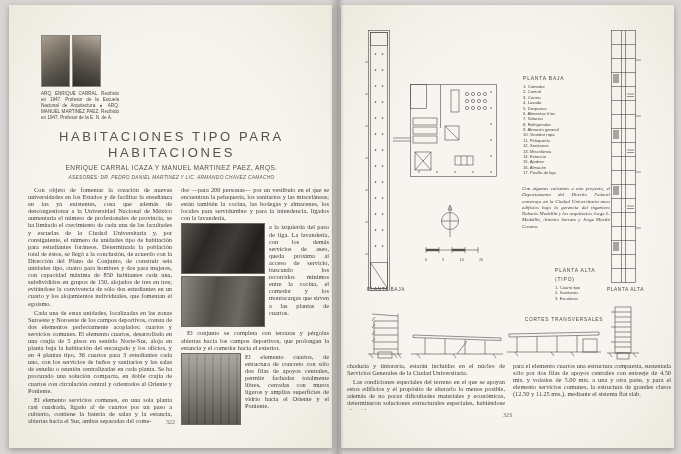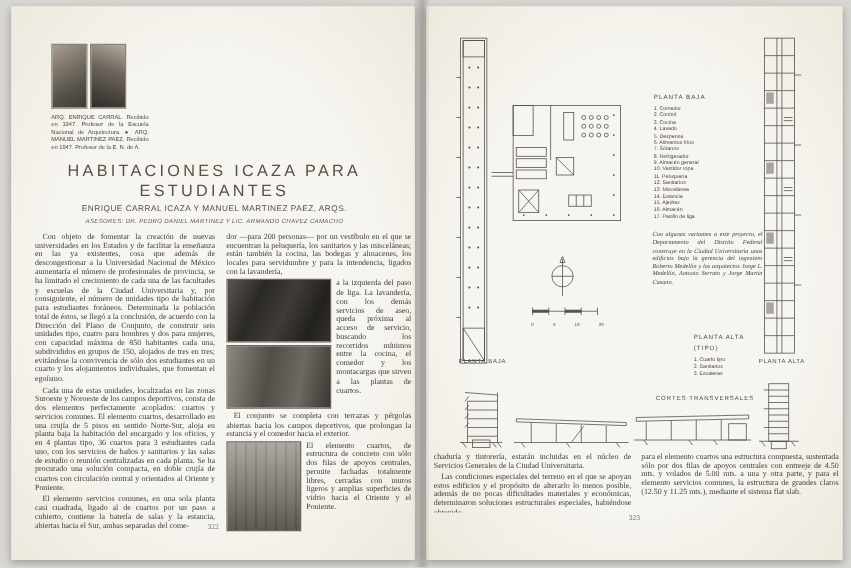--- a/index.html
+++ b/index.html
@@ -91,22 +91,22 @@
 
     <div class="authors">
       <div class="photos">
         <div class="portrait portrait-1"></div>
         <div class="portrait portrait-2"></div>
       </div>
       <div class="authors-caption">ARQ. ENRIQUE CARRAL. Recibido en 1947. Profesor de la Escuela Nacional de Arquitectura. ● ARQ. MANUEL MARTINEZ PAEZ. Recibido en 1947. Profesor de la E. N. de A.</div>
     </div>
 
     <div class="title">
-      <div>HABITACIONES ICAZA PARA</div>
-      <div>ESTUDIANTES</div>
+      <div>HABITACIONES TIPO PARA</div>
+      <div>HABITACIONES</div>
     </div>
 
     <div class="byline">ENRIQUE CARRAL ICAZA Y MANUEL MARTINEZ PAEZ, ARQS.</div>
     <div class="advisors">ASESORES: DR. PEDRO DANIEL MARTINEZ Y LIC. ARMANDO CHAVEZ CAMACHO</div>
 
     <div class="columns">
       <div class="colA">
         <p>Con objeto de fomentar la creación de nuevas universidades en los Estados y de facilitar la enseñanza en las ya existentes, cosa que además de descongestionar a la Universidad Nacional de México aumentaría el número de profesionales de provincia, se ha limitado el crecimiento de cada una de las facultades y escuelas de la Ciudad Universitaria y, por consiguiente, el número de unidades tipo de habitación para estudiantes foráneos. Determinada la población total de éstos, se llegó a la conclusión, de acuerdo con la Dirección del Plano de Conjunto, de construir seis unidades tipo, cuatro para hombres y dos para mujeres, con capacidad máxima de 850 habitantes cada una, subdivididos en grupos de 150, alojados de tres en tres; evitándose la convivencia de sólo dos estudiantes en un cuarto y los alojamientos individuales, que fomentan el egoísmo.</p>
         <p>Cada una de estas unidades, localizadas en las zonas Suroeste y Noroeste de los campos deportivos, consta de dos elementos perfectamente acoplados: cuartos y servicios comunes. El elemento cuartos, desarrollado en una crujía de 5 pisos en sentido Norte-Sur, aloja en planta baja la habitación del encargado y los oficios, y en 4 plantas tipo, 36 cuartos para 3 estudiantes cada uno, con los servicios de baños y sanitarios y las salas de estudio o reunión centralizadas en cada planta. Se ha procurado una solución compacta, en doble crujía de cuartos con circulación central y orientados al Oriente y Poniente.</p>
         <p>El elemento servicios comunes, en una sola planta casi cuadrada, ligado al de cuartos por un paso a cubierto, contiene la batería de salas y la estancia, abiertas hacia el Sur, ambas separadas del come-</p>

